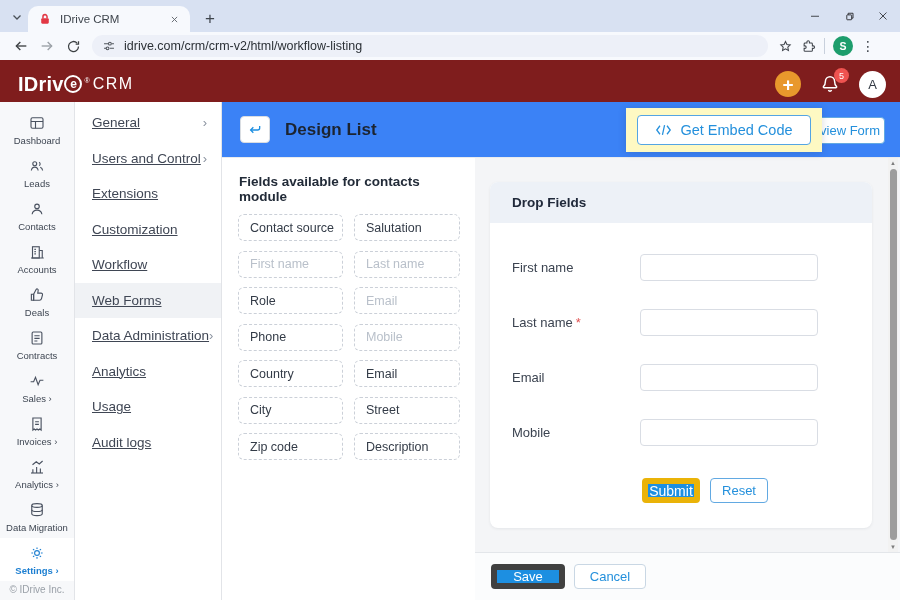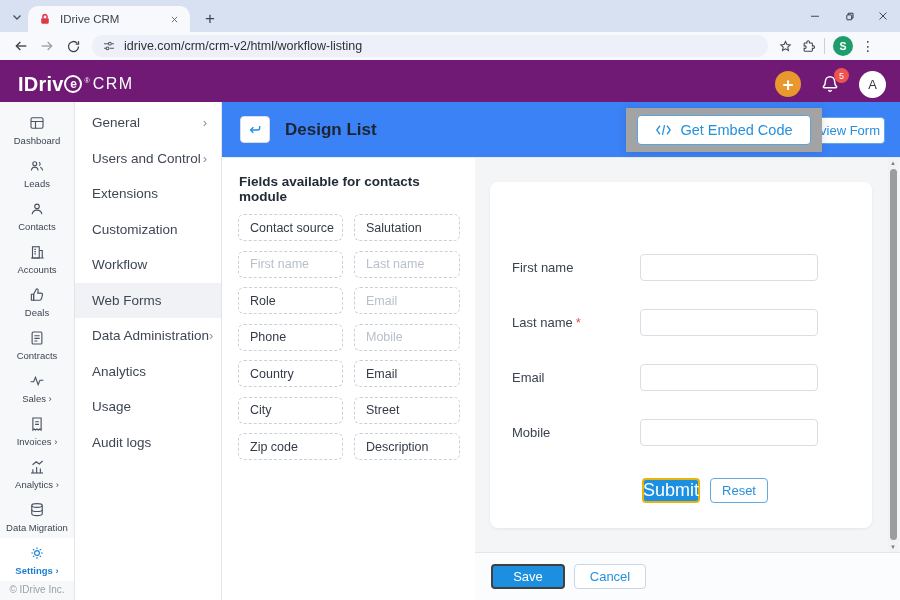--- a/index.html
+++ b/index.html
@@ -19,21 +19,21 @@
   .toolbar { position:absolute; left:0; top:32px; width:900px; height:28px; background:#f7f9fd; display:flex; align-items:center; }
   .nav-ic { width:26px; height:24px; display:flex; align-items:center; justify-content:center; }
   .omnibox { margin-left:6px; width:676px; height:22px; background:#edf0f8; border-radius:11px; display:flex; align-items:center; padding:0 10px; }
   .omnibox .url { font-size:12.5px; color:#2b3036; margin-left:8px; white-space:nowrap; }
   .toolbar-right { display:flex; align-items:center; margin-left:10px; gap:8px; }
   .tb-sep { width:1px; height:16px; background:#c8d0dc; }
   .profile-badge { width:20px; height:20px; border-radius:50%; background:#1d9d6c; color:#fff; font-size:10.5px; font-weight:bold; display:flex; align-items:center; justify-content:center; }
   .kebab { font-size:14px; color:#41464d; width:14px; text-align:center; }
 
   
-  .app-header { position:absolute; left:0; top:60px; width:900px; height:48px; background:#701a75; display:flex; align-items:center; padding:0 14px 0 18px; }
+  .app-header { position:absolute; left:0; top:60px; width:900px; height:48px; background:#7f1d1d; display:flex; align-items:center; padding:0 14px 0 18px; }
   .logo { display:flex; align-items:center; color:#fff; }
   .logo-main { font-size:20px; font-weight:bold; letter-spacing:.2px; }
   .logo-e { width:18px; height:18px; border:2px solid #fff; border-radius:50%; display:inline-flex; align-items:center; justify-content:center; font-size:12px; font-weight:bold; margin-left:1px; }
   .logo-reg { font-size:7px; vertical-align:top; margin:-8px 3px 0 2px; }
   .logo-crm { font-size:16px; font-weight:400; letter-spacing:1.5px; }
   .header-right { margin-left:auto; display:flex; align-items:center; gap:18px; }
   .add-btn { width:26px; height:26px; border-radius:50%; background:#e8982c; color:#fff; font-size:19px; font-weight:bold; display:flex; align-items:center; justify-content:center; line-height:1; }
   .bell-wrap { position:relative; width:22px; height:22px; color:#fff; }
   .bell-badge { position:absolute; top:-5px; right:-8px; min-width:15px; height:15px; background:#ef5350; border-radius:50%; color:#fff; font-size:9px; display:flex; align-items:center; justify-content:center; }
   .user-avatar { width:27px; height:27px; border-radius:50%; background:#fff; color:#333a44; font-size:13px; display:flex; align-items:center; justify-content:center; }
@@ -42,21 +42,21 @@
   .rail { position:absolute; left:0; top:102px; width:75px; height:498px; background:#f7f8fa; border-right:1px solid #e2e4e8; padding-top:6px; }
   .rail-item { height:43px; display:flex; flex-direction:column; align-items:center; justify-content:center; gap:3px; color:#4a5260; cursor:default; }
   .rail-item .lbl { font-size:9.5px; color:#3e4652; white-space:nowrap; }
   .rail-item.active { background:#fff; color:#1d7fd1; }
   .rail-item.active .lbl { color:#1d7fd1; font-weight:bold; }
   .rail-copy { position:absolute; bottom:5px; left:0; width:100%; text-align:center; font-size:10px; color:#9aa0a8; white-space:nowrap; }
 
   
   .submenu { position:absolute; left:75px; top:102px; width:147px; height:498px; background:#fff; border-right:1px solid #e2e4e8; padding-top:3px; }
   .submenu-item { height:35.5px; display:flex; align-items:center; padding:0 14px 0 17px; font-size:13.5px; color:#3f4654; }
-  .submenu-item .m-lbl { flex:1; white-space:nowrap; }
+  .submenu-item .m-lbl { flex:1; white-space:nowrap;text-decoration:underline; }
   .submenu-item .m-chev { font-size:13px; color:#8b93a0; }
   .submenu-item.active { background:#f0f2f5; }
 
   
   .main-topbar { position:absolute; left:222px; top:102px; width:678px; height:56px; background:#3b82f6; border-bottom:1px solid #e9ebee; display:flex; align-items:center; }
   .back-btn { margin-left:18px; width:30px; height:27px; border:1px solid #d9dde2; border-radius:4px; background:#fff; display:flex; align-items:center; justify-content:center; color:#1d8fe1; }
   .page-title { margin-left:15px; font-size:17px; font-weight:bold; color:#1c2430; }
   .preview-btn { position:absolute; left:815px; top:117px; width:70px; height:27px; background:#fff; border:1px solid #62a9e2; border-radius:4px; color:#2490dc; font-size:13px; display:flex; align-items:center; justify-content:center; }
 
   .fields-panel { position:absolute; left:222px; top:158px; width:253px; height:442px; background:#fff; }
@@ -66,33 +66,33 @@
   .chip.disabled { color:#b9c0ca; }
 
   .builder-panel { position:absolute; left:475px; top:158px; width:425px; height:442px; background:#f4f5f7; }
   .drop-card { position:absolute; left:15px; top:24px; width:382px; height:346px; background:#fff; border-radius:8px; box-shadow:0 1px 3px rgba(40,50,70,.08); }
   .drop-card-header { height:41px; background:#edf1f7; border-radius:8px 8px 0 0; display:flex; align-items:center; padding-left:22px; font-size:13.5px; font-weight:bold; color:#20293a; }
   .form-row { position:absolute; left:0; width:100%; height:27px; display:flex; align-items:center; }
   .form-row .f-lbl { width:150px; padding-left:22px; font-size:13px; color:#3b4350; white-space:nowrap; }
   .form-row .req { color:#e05252; margin-left:3px; }
   .form-row input { width:178px; height:27px; border:1px solid #d9dde4; border-radius:4px; background:#fff; outline:none; padding:0 6px; font-size:13px; }
   .form-actions { position:absolute; left:152px; top:296px; display:flex; gap:10px; }
-  .btn-submit { width:58px; height:25px; background:#1d8fe1; border:2px solid #eab308; border-radius:4px; color:#fff; font-size:18px; display:flex; align-items:center; justify-content:center; }
+  .btn-submit { width:58px; height:25px; background:#1d8fe1; border:6px solid #eab308; border-radius:4px; color:#fff; font-size:14px; display:flex; align-items:center; justify-content:center; }
   .btn-reset { width:58px; height:25px; background:#fff; border:1px solid #62a9e2; border-radius:4px; color:#2490dc; font-size:13px; display:flex; align-items:center; justify-content:center; }
 
   .scrollbar { position:absolute; left:413px; top:0; width:10px; height:394px; background:#f2f2f2; }
   .scroll-arrow { height:10px; display:flex; align-items:center; justify-content:center; font-size:6px; color:#7c7c7c; }
   .scroll-arrow.down { position:absolute; bottom:0; left:0; width:100%; }
   .scroll-thumb { position:absolute; top:11px; bottom:12px; left:1.5px; width:7px; background:#9d9d9d; border-radius:4px; }
 
   .bottom-bar { position:absolute; left:0; top:394px; width:425px; height:48px; background:#fbfcfd; border-top:1px solid #e3e6ea; display:flex; align-items:center; }
-  .btn-save { margin-left:16px; width:74px; height:25px; background:#1d8fe1; border:2px solid #404040; border-radius:4px; color:#fff; font-size:13px; display:flex; align-items:center; justify-content:center; }
+  .btn-save { margin-left:16px; width:74px; height:25px; background:#1d8fe1; border:6px solid #404040; border-radius:4px; color:#fff; font-size:13px; display:flex; align-items:center; justify-content:center; }
   .btn-cancel { margin-left:9px; width:72px; height:25px; background:#fff; border:1px solid #c9d7e4; border-radius:4px; color:#2490dc; font-size:13px; display:flex; align-items:center; justify-content:center; }
 
-  .embed-popup { position:absolute; left:626px; top:108px; width:196px; height:44px; background:#a3a3a3; box-shadow:0 1px 8px rgba(30,40,60,.16); z-index:5; }
+  .embed-popup { position:absolute; left:626px; top:108px; width:196px; height:44px; background:#fef9c3; box-shadow:0 1px 8px rgba(30,40,60,.16); z-index:5; }
   .embed-btn { margin:7px 11px; height:30px; border:1px solid #54a5e3; border-radius:4px; background:#fff; display:flex; align-items:center; justify-content:center; gap:8px; color:#2490dc; font-size:14.5px; }
 
   svg { display:block; }
 </style>
 </head>
 <body>
 
 <div class="frame">
 
   <div class="tabstrip">
@@ -355,20 +355,21 @@
       <div class="chip">Email</div>
       <div class="chip">City</div>
       <div class="chip">Street</div>
       <div class="chip">Zip code</div>
       <div class="chip">Description</div>
     </div>
   </div>
 
   <div class="builder-panel">
     <div class="drop-card">
+      <div class="drop-card-header">Drop Fields</div>
       <div class="form-row" style="top:72px">
         <span class="f-lbl"><span>First name</span><span class="req"></span></span>
         <input type="text" style="">
       </div>
       <div class="form-row" style="top:127px">
         <span class="f-lbl"><span>Last name</span><span class="req">*</span></span>
         <input type="text" style="">
       </div>
       <div class="form-row" style="top:182px">
         <span class="f-lbl"><span>Email</span><span class="req"></span></span>

